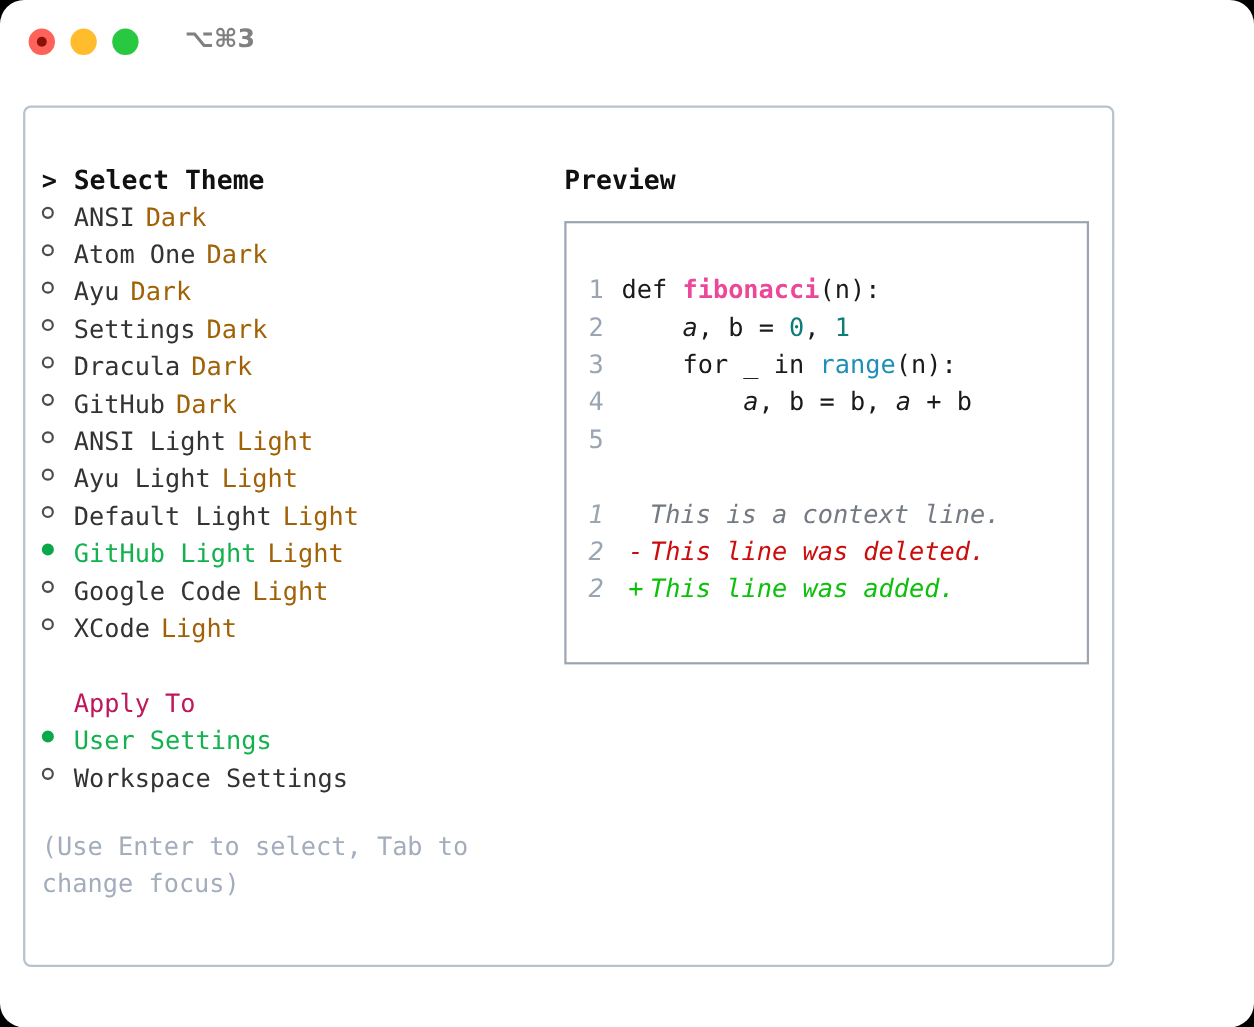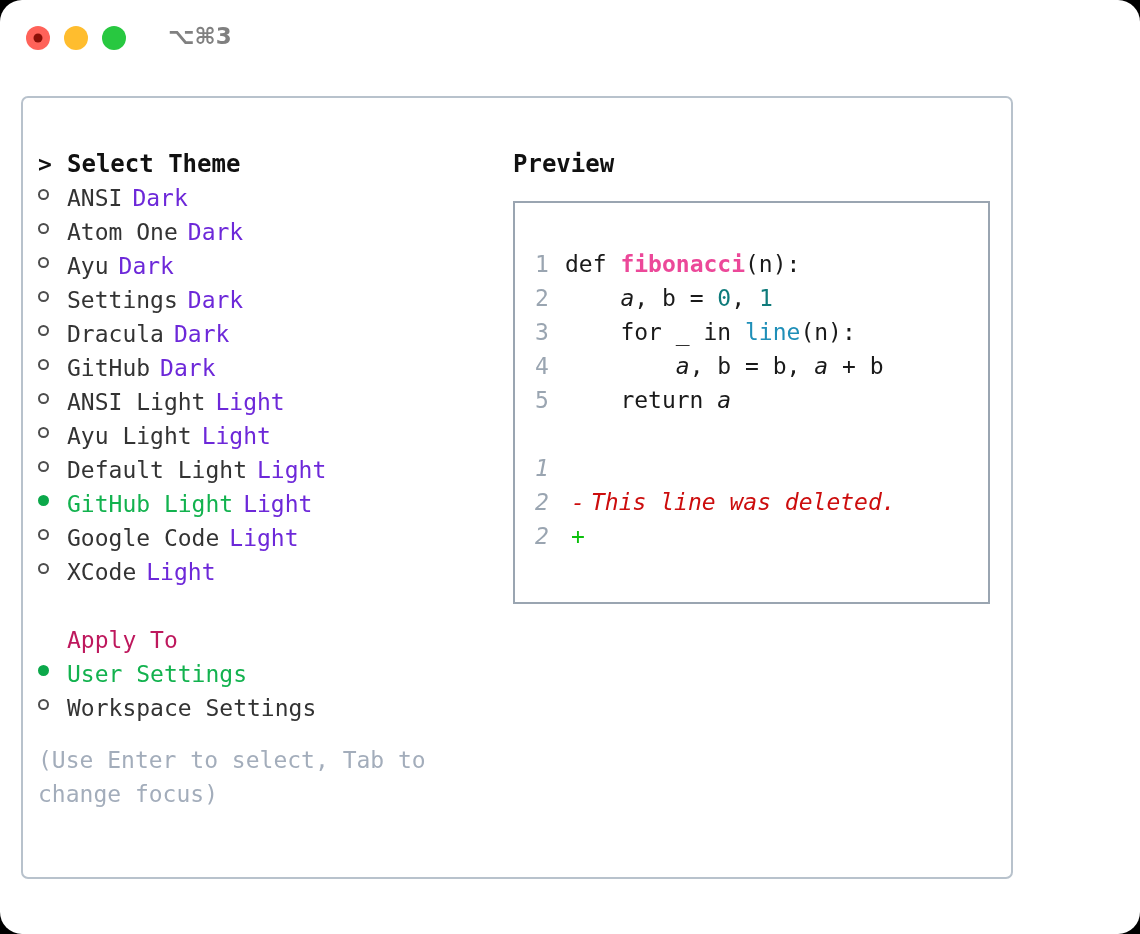--- a/index.html
+++ b/index.html
@@ -147,35 +147,35 @@
     font-size: 24px;
   }
   .theme-name {
     color: #333333;
     text-align: center;
   }
   .theme-name.selected {
     color: #12b24e;
   }
   .theme-kind {
-    color: #6d28d9;
+    color: #a16207;
     margin-left: 10px;
     text-align: center;
   }
   .spacer-row { height: 34px; }
 
   .section-label {
     color: #be185d;
     font-size: 23px;
   }
   .apply-name { color: #333333; }
   .apply-name.selected { color: #12b24e; }
 
   .hint {
-    margin-top: 18px;
+    margin-top: 28px;
     color: #a3adbb;
     font-size: 23px;
     line-height: 34px;
     width: 420px;
   }
 
   
   .right-col {
     position: absolute;
     left: 490px;
@@ -376,29 +376,29 @@
         <div class="hint">(Use Enter to select, Tab to change focus)</div>
       </div>
 
       <div class="right-col">
         <div class="preview-title">Preview</div>
         <div class="preview-box">
           <div class="code-area">
             <div id="code-lines">
                 <div class="code-line"><span class="lineno">1</span><span><span class="code-text">def </span><span class="tok-func">fibonacci</span><span class="code-text">(n):</span></span></div>
                 <div class="code-line"><span class="lineno">2</span><span><span class="code-text">    </span><span class="code-text tok-var">a</span><span class="code-text">, </span><span class="code-text">b</span><span class="code-text"> = </span><span class="tok-num">0</span><span class="code-text">, </span><span class="tok-num">1</span></span></div>
-                <div class="code-line"><span class="lineno">3</span><span><span class="code-text">    for _ in </span><span class="tok-call">line</span><span class="code-text">(n):</span></span></div>
+                <div class="code-line"><span class="lineno">3</span><span><span class="code-text">    for _ in </span><span class="tok-call">range</span><span class="code-text">(n):</span></span></div>
                 <div class="code-line"><span class="lineno">4</span><span><span class="code-text">        </span><span class="code-text tok-var">a</span><span class="code-text">, </span><span class="code-text">b</span><span class="code-text"> = </span><span class="code-text">b</span><span class="code-text">, </span><span class="code-text tok-var">a</span><span class="code-text"> + </span><span class="code-text">b</span></span></div>
-                <div class="code-line"><span class="lineno">5</span><span><span class="code-text">    return </span><span class="code-text tok-var">a</span></span></div>
+                <div class="code-line"><span class="lineno">5</span></div>
               </div>
             <div class="gap-line"></div>
             <div id="diff-lines">
-                <div class="diff-line"><span class="lineno">1</span><span class="diff-sign diff-ctx"> </span></div>
+                <div class="diff-line"><span class="lineno">1</span><span class="diff-sign diff-ctx"> </span><span class="diff-ctx">This is a context line.</span></div>
                 <div class="diff-line"><span class="lineno">2</span><span class="diff-sign diff-del">-</span><span class="diff-del">This line was deleted.</span></div>
-                <div class="diff-line"><span class="lineno">2</span><span class="diff-sign diff-add">+</span></div>
+                <div class="diff-line"><span class="lineno">2</span><span class="diff-sign diff-add">+</span><span class="diff-add">This line was added.</span></div>
               </div>
           </div>
         </div>
       </div>
 
     </div>
   </div>
 </div>
 
 </body></html>

